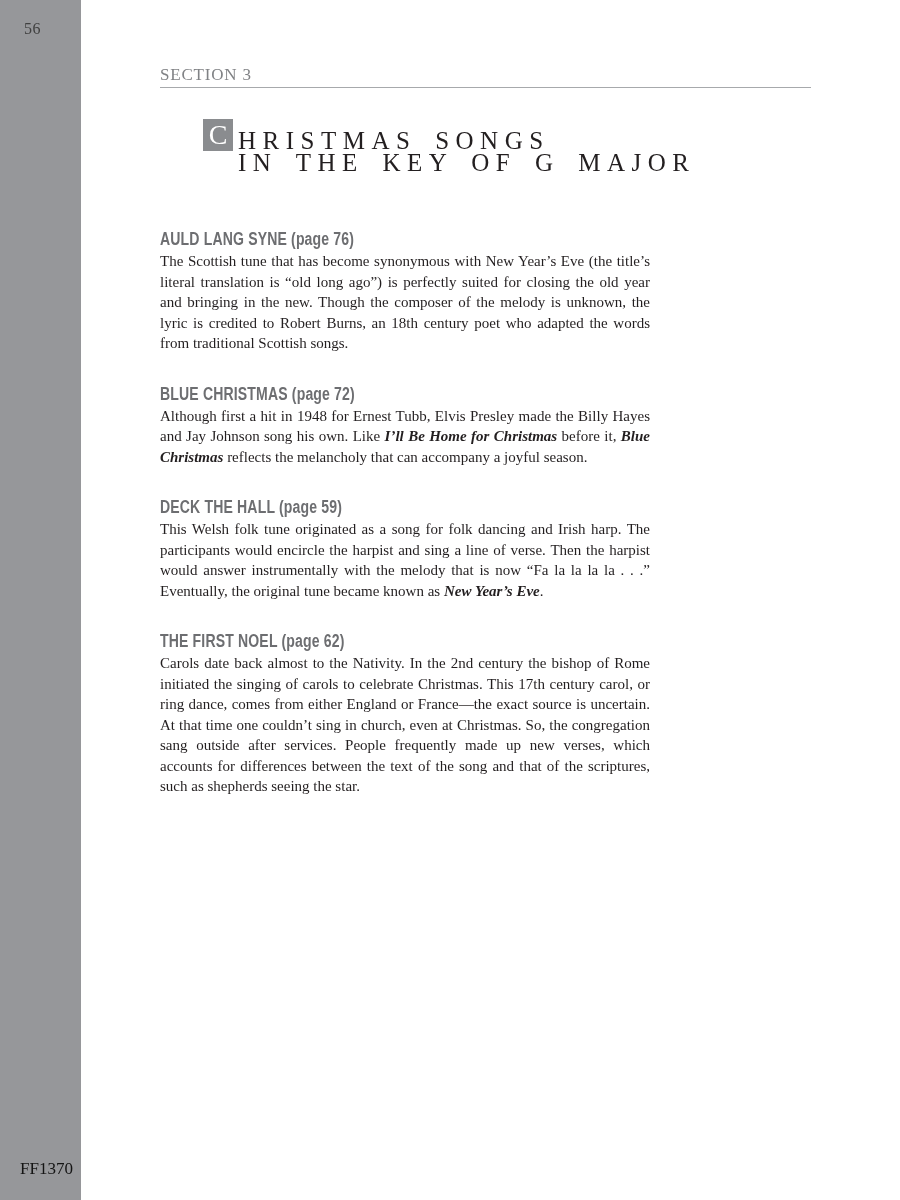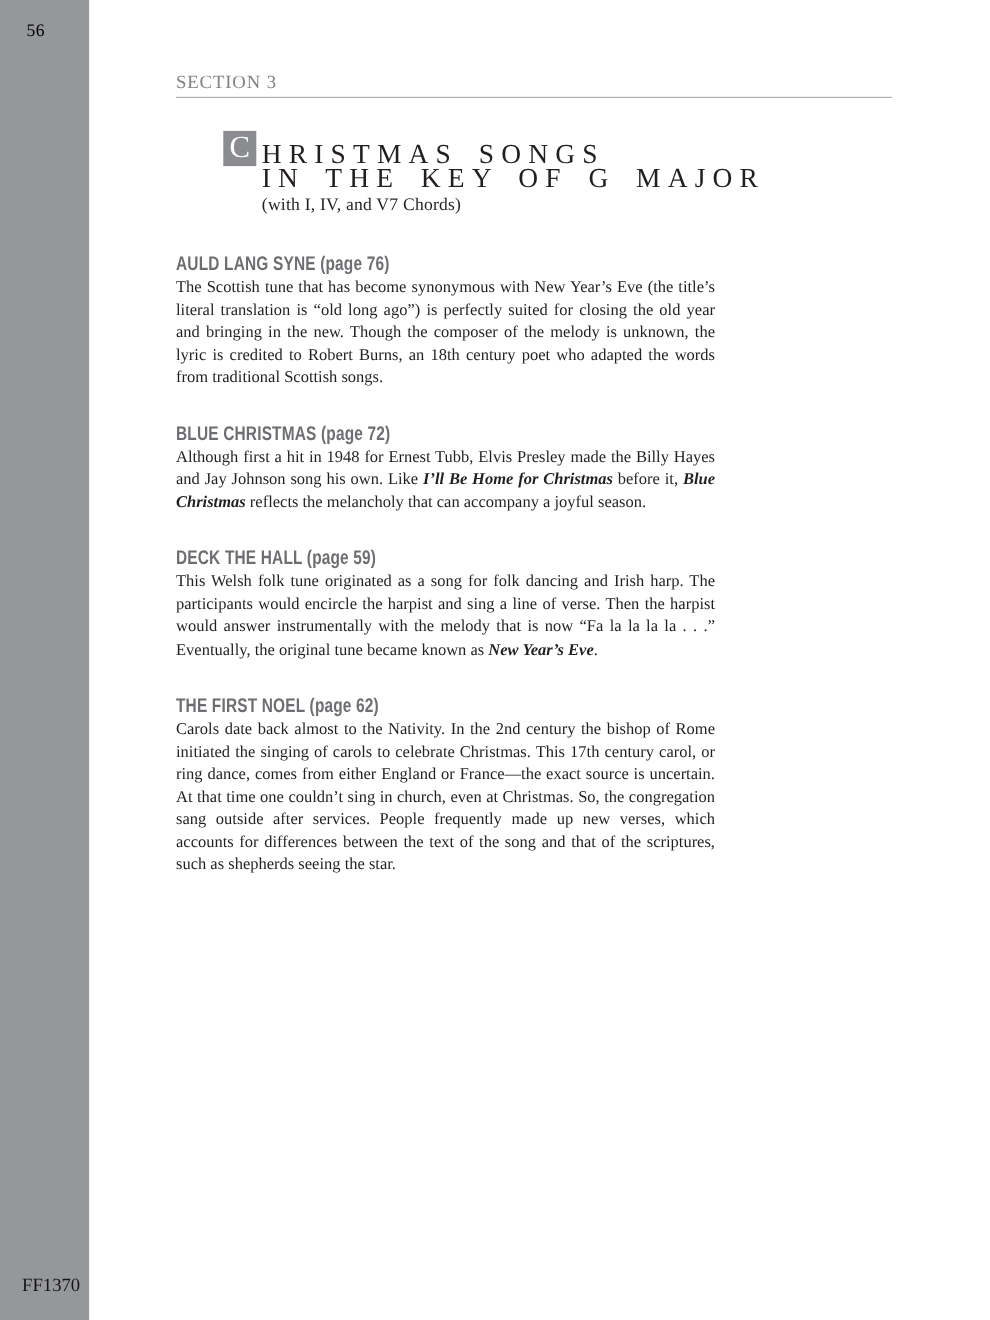--- a/index.html
+++ b/index.html
@@ -22,21 +22,21 @@
     position:relative;width:900px;height:1200px;
     background:var(--page-bg);overflow:hidden;
   }
   
   .spine-bar{
     position:absolute;left:0;top:0;width:81px;height:1200px;
     background:var(--bar-gray);
   }
   .page-number{
     position:absolute;top:20px;left:24px;
-    font-size:16px;color:#000000;letter-spacing:0.5px;text-align:right;
+    font-size:16px;color:#404040;letter-spacing:0.5px;text-align:right;
   }
   .catalog-number{
     position:absolute;bottom:21px;left:20px;
     font-size:17px;color:#141414;
   }
   
   .content{position:absolute;left:160px;top:0;width:651px;}
   .section-header{
     position:absolute;top:66px;left:0;width:651px;
     border-bottom:1px solid var(--rule-gray);
@@ -98,21 +98,20 @@
 
     <div class="section-header">
       <span class="section-label">SECTION 3</span>
     </div>
 
     <div class="title-block">
       <span class="drop-cap">C</span>
       <div class="title-lines">
         <div class="title-line">HRISTMAS SONGS</div>
         <div class="title-line">IN THE KEY OF G MAJOR</div>
-        <div class="title-subtitle">(with I, IV, and V7 Chords)</div>
       </div>
     </div>
 
     <div id="songs">
         <section class="song">
           <h3 class="song-heading">AULD LANG SYNE (page 76)</h3>
           <p class="song-body"><span>The Scottish tune that has become synonymous with New Year’s Eve (the title’s literal translation is “old long ago”) is perfectly suited for closing the old year and bringing in the new. Though the composer of the melody is unknown, the lyric is credited to Robert Burns, an 18th century poet who adapted the words from traditional Scottish songs.</span></p>
         </section>
         <section class="song">
           <h3 class="song-heading">BLUE CHRISTMAS (page 72)</h3>

